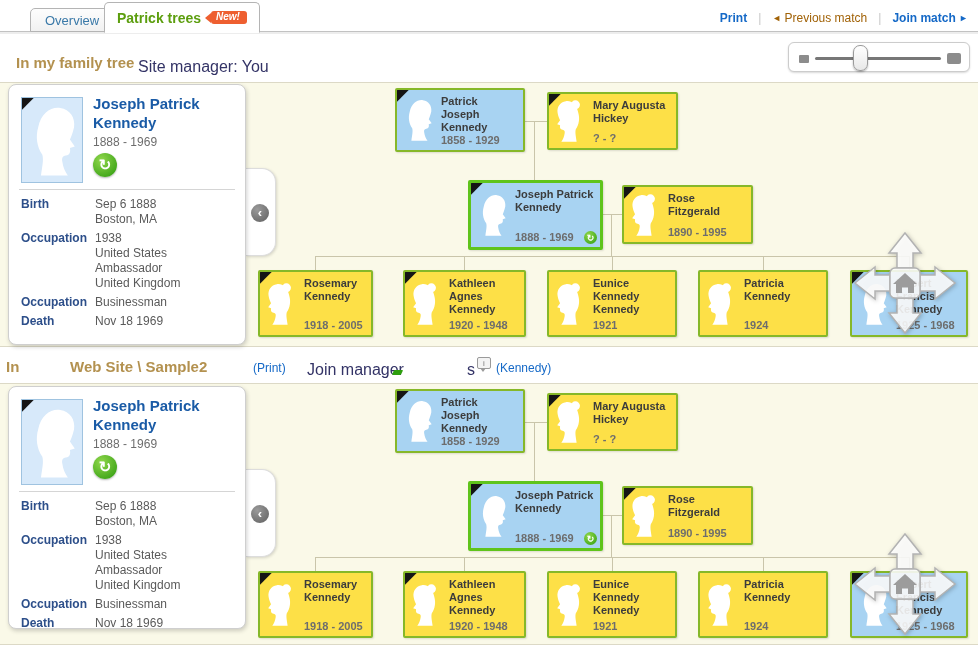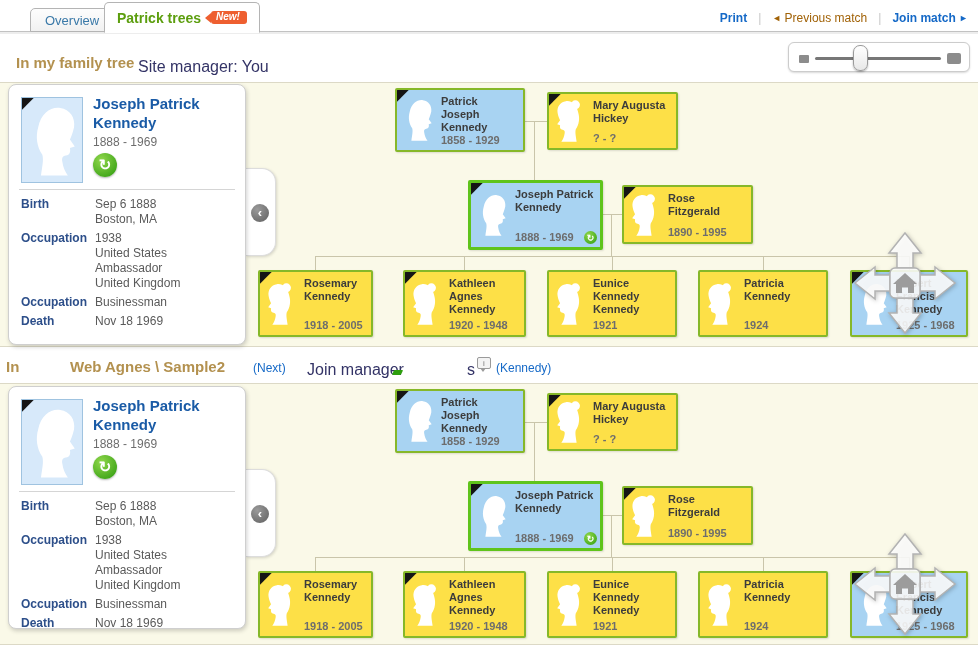--- a/index.html
+++ b/index.html
@@ -278,22 +278,22 @@
         <span class="pc-val">Nov 18 1969</span>
       </div>
     </div>
   </div>
 
   <div class="handle" style="top:168px;">
     <div class="hbtn">‹</div>
   </div>
 
   <div class="hdr-title" style="left:6px; top:358px;">In</div>
-  <div class="hdr-title" style="left:70px; top:358px;">Web Agnes \ Sample2</div>
-  <div class="hdr-link" style="left:253px; top:361px;">(Next)</div>
+  <div class="hdr-title" style="left:70px; top:358px;">Web Site \ Sample2</div>
+  <div class="hdr-link" style="left:253px; top:361px;">(Print)</div>
   <div class="hdr-navy" style="left:307px; top:361px;">Join manager</div>
   <div class="green-frag" style="left:393px; top:370px;"></div>
   <div class="hdr-navy" style="left:467px; top:361px;">s</div>
   <div class="ibubble" style="left:477px; top:357px;">i</div>
   <div class="hdr-link" style="left:496px; top:361px;">(Kennedy)</div>
 
   <div class="tree-area" style="top:383px; height:262px;"></div>
 
   <div class="cline" style="left:525px; top:422px; width:22px; height:1px;"></div>
   <div class="cline" style="left:534px; top:422px; width:1px; height:59px;"></div>

